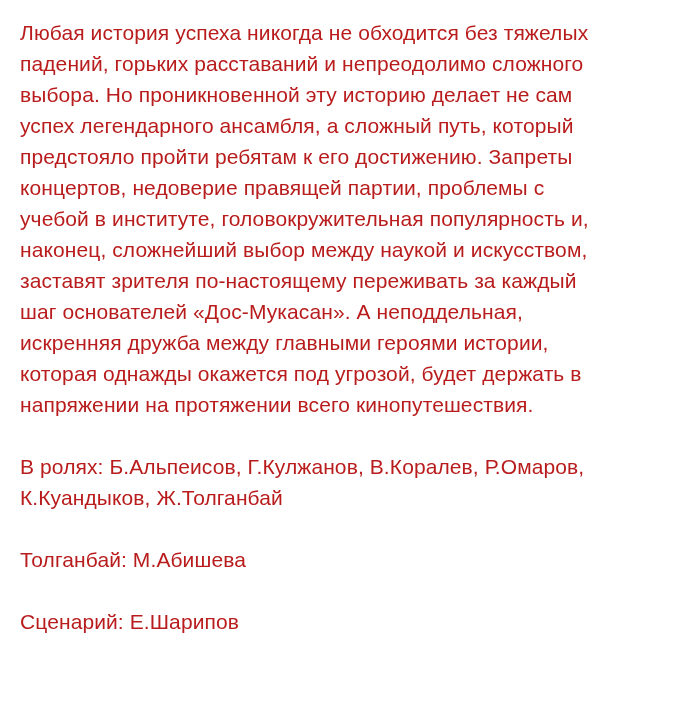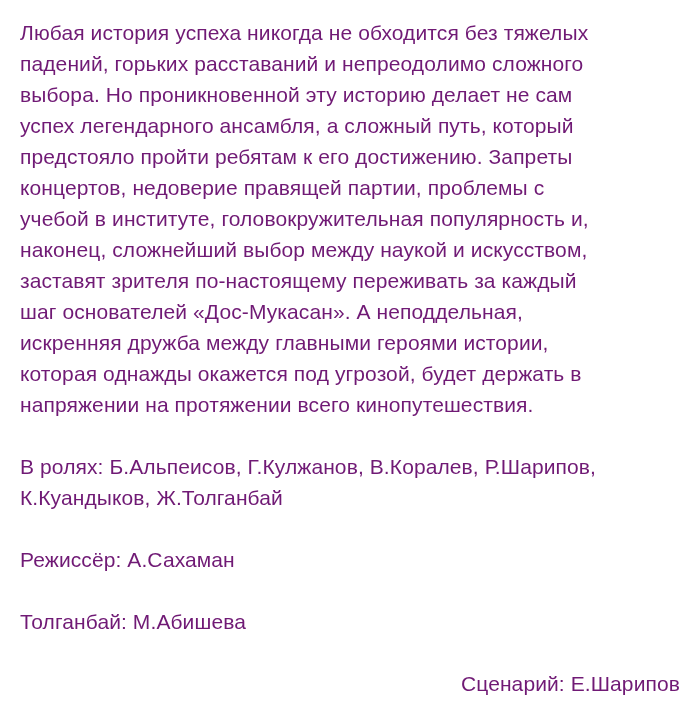--- a/index.html
+++ b/index.html
@@ -19,46 +19,44 @@
     padding: 17px 20px 0 20px;
     color: #333333;
   }
   .text-block {
     margin: 0 0 31px 0;
     font-size: 21px;
     line-height: 31px;
     font-weight: 400;
     letter-spacing: 0.1px;
     white-space: pre-line;   
-    color: #701a75;
+    color: #b91c1c;
   }
   .text-block:last-child {
     margin-bottom: 0;
-    text-align: right;
   }
 </style>
 </head>
 <body>
 
 <main class="film-description">
   <p class="text-block">Любая история успеха никогда не обходится без тяжелых
 падений, горьких расставаний и непреодолимо сложного
 выбора. Но проникновенной эту историю делает не сам
 успех легендарного ансамбля, а сложный путь, который
 предстояло пройти ребятам к его достижению. Запреты
 концертов, недоверие правящей партии, проблемы с
 учебой в институте, головокружительная популярность и,
 наконец, сложнейший выбор между наукой и искусством,
 заставят зрителя по-настоящему переживать за каждый
 шаг основателей «Дос-Мукасан». А неподдельная,
 искренняя дружба между главными героями истории,
 которая однажды окажется под угрозой, будет держать в
 напряжении на протяжении всего кинопутешествия.</p>
 
-  <p class="text-block">В ролях: Б.Альпеисов, Г.Кулжанов, В.Коралев, Р.Шарипов,
+  <p class="text-block">В ролях: Б.Альпеисов, Г.Кулжанов, В.Коралев, Р.Омаров,
 К.Куандыков, Ж.Толганбай</p>
 
-  <p class="text-block">Режиссёр: А.Сахаман</p>
 
   <p class="text-block">Толганбай: М.Абишева</p>
 
   <p class="text-block">Сценарий: Е.Шарипов</p>
 </main>
 
 </body></html>

